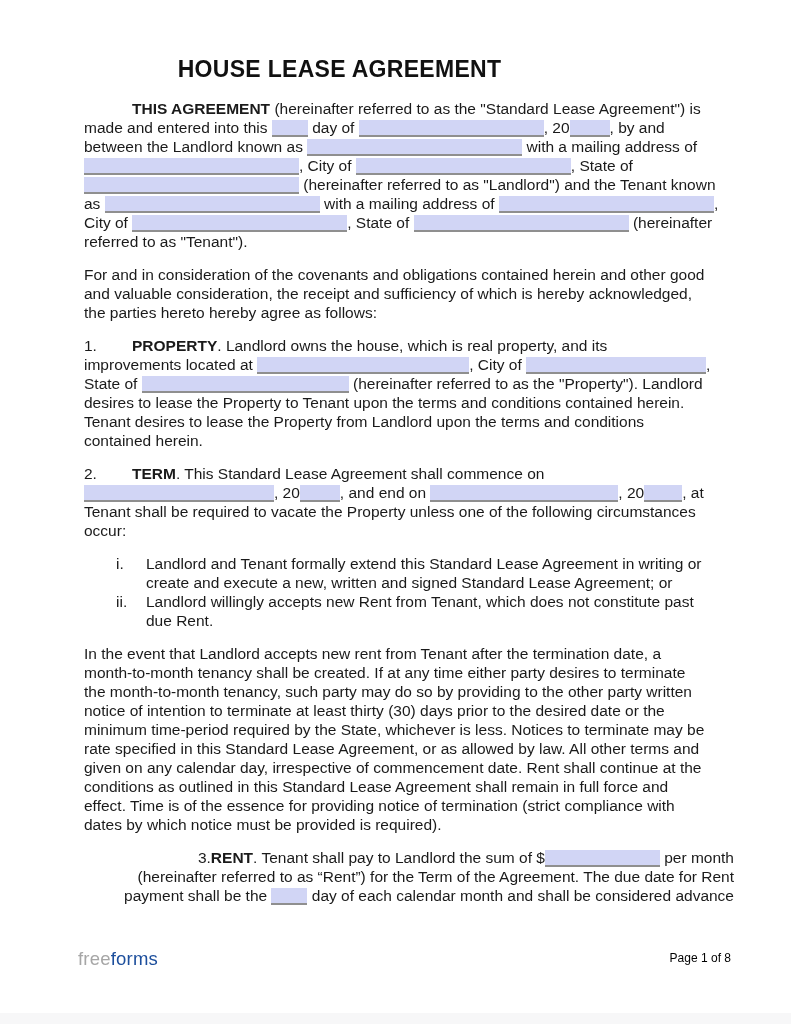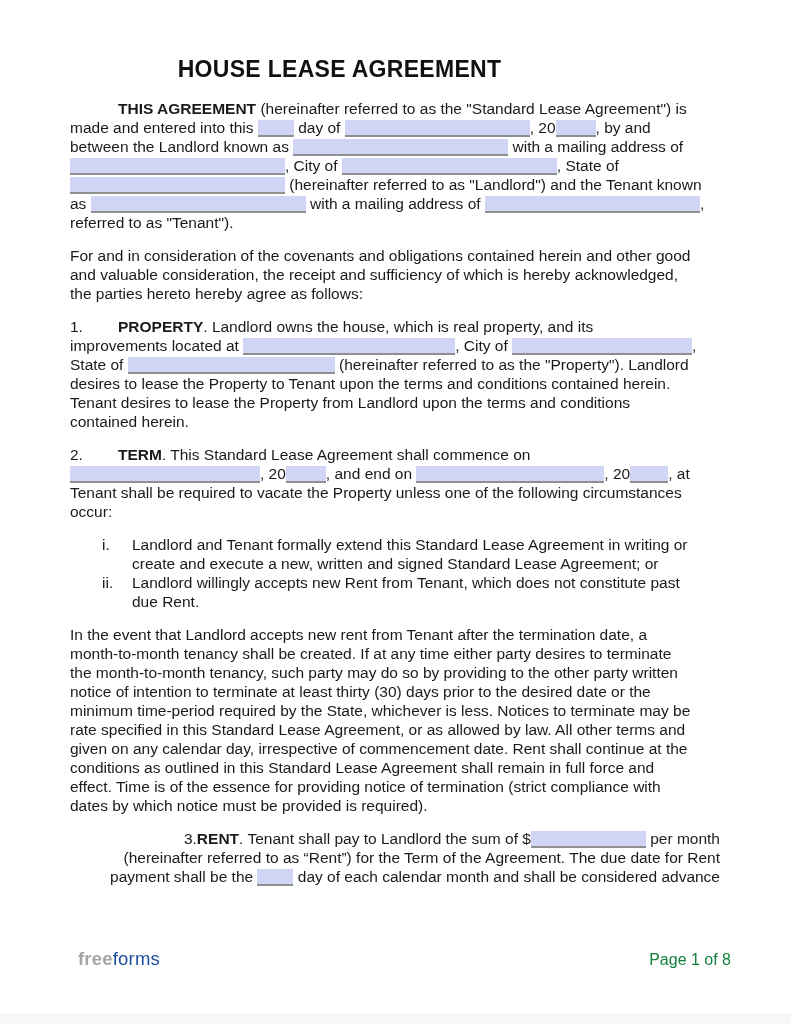--- a/index.html
+++ b/index.html
@@ -9,21 +9,21 @@
   }
   .page { position:relative; width:791px; height:1024px; background:#ffffff; }
 
   .doc-title {
     position:absolute; top:56px; left:0; width:679px; margin:0;
     text-align:center; font-size:23px; font-weight:bold; letter-spacing:0.3px;
     color:#111;
   }
 
   .doc {
-    position:absolute; left:70px; top:99px; width:650px;
+    position:absolute; left:84px; top:99px; width:650px;
     font-size:15.5px; line-height:19px;
   }
   .block { margin:0 0 14px 0; }
   .block:last-child { margin-bottom:0;text-align:right; }
   .line { white-space:pre; }
   strong { font-weight:bold; }
 
   .num { display:inline-block; width:48px; }
 
   .blank {
@@ -34,26 +34,26 @@
   }
 
   .list-item { display:flex; }
   .list-marker { flex:none; width:30px; margin-left:32px; }
   .list-content { flex:1; }
 
   .footer-brand {
     position:absolute; left:78px; top:948px;
     font-size:18.5px; letter-spacing:0.2px;
   }
-  .brand-free { color:var(--brand-gray,#a6a6a6); font-weight:bold; }
+  .brand-free { color:var(--brand-gray,#a6a6a6); font-weight:normal; }
   .brand-forms { color:var(--brand-blue,#1c4e9c); font-weight:normal; }
 
   .footer-page {
     position:absolute; top:951px; right:60px;
-    font-size:16px; color:#15803d;
+    font-size:12px; color:#000000;
   }
 
   .bottom-strip {
     position:absolute; left:0; bottom:0; width:791px; height:11px;
     background:#f7f7f8;
   }
 </style>
 </head>
 <body>
 
@@ -62,20 +62,21 @@
   <h1 class="doc-title">HOUSE LEASE AGREEMENT</h1>
 
   <div class="doc">
       <div class="block">
         <div class="line"><span style="display: inline-block; width: 48px;"></span><strong>THIS AGREEMENT</strong><span> (hereinafter referred to as the "Standard Lease Agreement") is</span></div>
         <div class="line"><span>made and entered into this </span><span class="blank" style="width: 36px;"></span><span> day of </span><span class="blank" style="width: 185px;"></span><span>, 20</span><span class="blank" style="width: 40px;"></span><span>, by and</span></div>
         <div class="line"><span>between the Landlord known as </span><span class="blank" style="width: 215px;"></span><span> with a mailing address of</span></div>
         <div class="line"><span class="blank" style="width: 215px;"></span><span>, City of </span><span class="blank" style="width: 215px;"></span><span>, State of</span></div>
         <div class="line"><span class="blank" style="width: 215px;"></span><span> (hereinafter referred to as "Landlord") and the Tenant known</span></div>
         <div class="line"><span>as </span><span class="blank" style="width: 215px;"></span><span> with a mailing address of </span><span class="blank" style="width: 215px;"></span><span>,</span></div>
+        <div class="line"><span>City of </span><span class="blank" style="width: 215px;"></span><span>, State of </span><span class="blank" style="width: 215px;"></span><span> (hereinafter</span></div>
         <div class="line"><span>referred to as "Tenant").</span></div>
       </div>
       <div class="block">
         <div class="line"><span>For and in consideration of the covenants and obligations contained herein and other good</span></div>
         <div class="line"><span>and valuable consideration, the receipt and sufficiency of which is hereby acknowledged,</span></div>
         <div class="line"><span>the parties hereto hereby agree as follows:</span></div>
       </div>
       <div class="block">
         <div class="line"><span class="num">1.</span><strong>PROPERTY</strong><span>. Landlord owns the house, which is real property, and its</span></div>
         <div class="line"><span>improvements located at </span><span class="blank" style="width: 212px;"></span><span>, City of </span><span class="blank" style="width: 180px;"></span><span>,</span></div>

